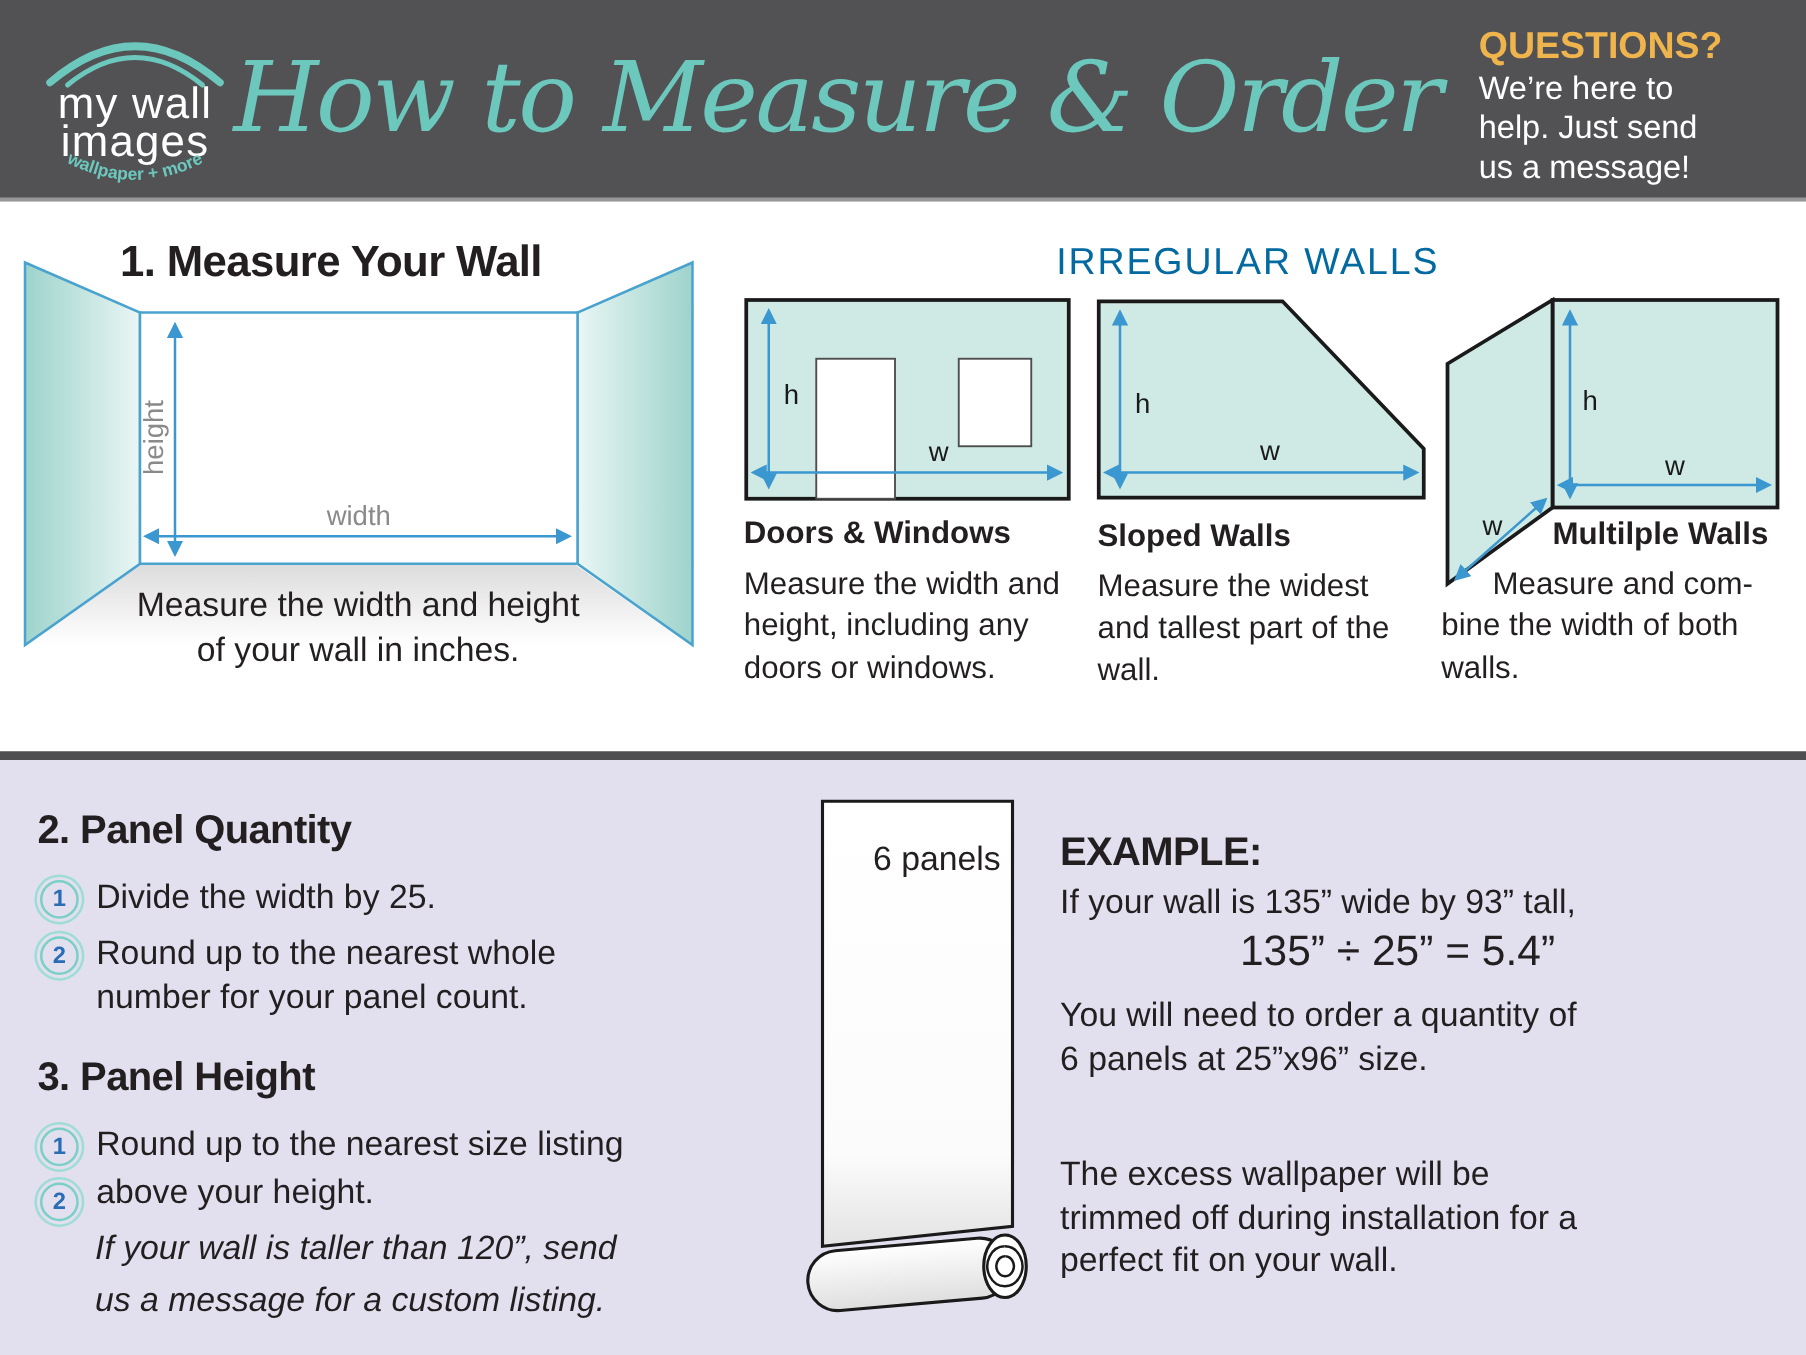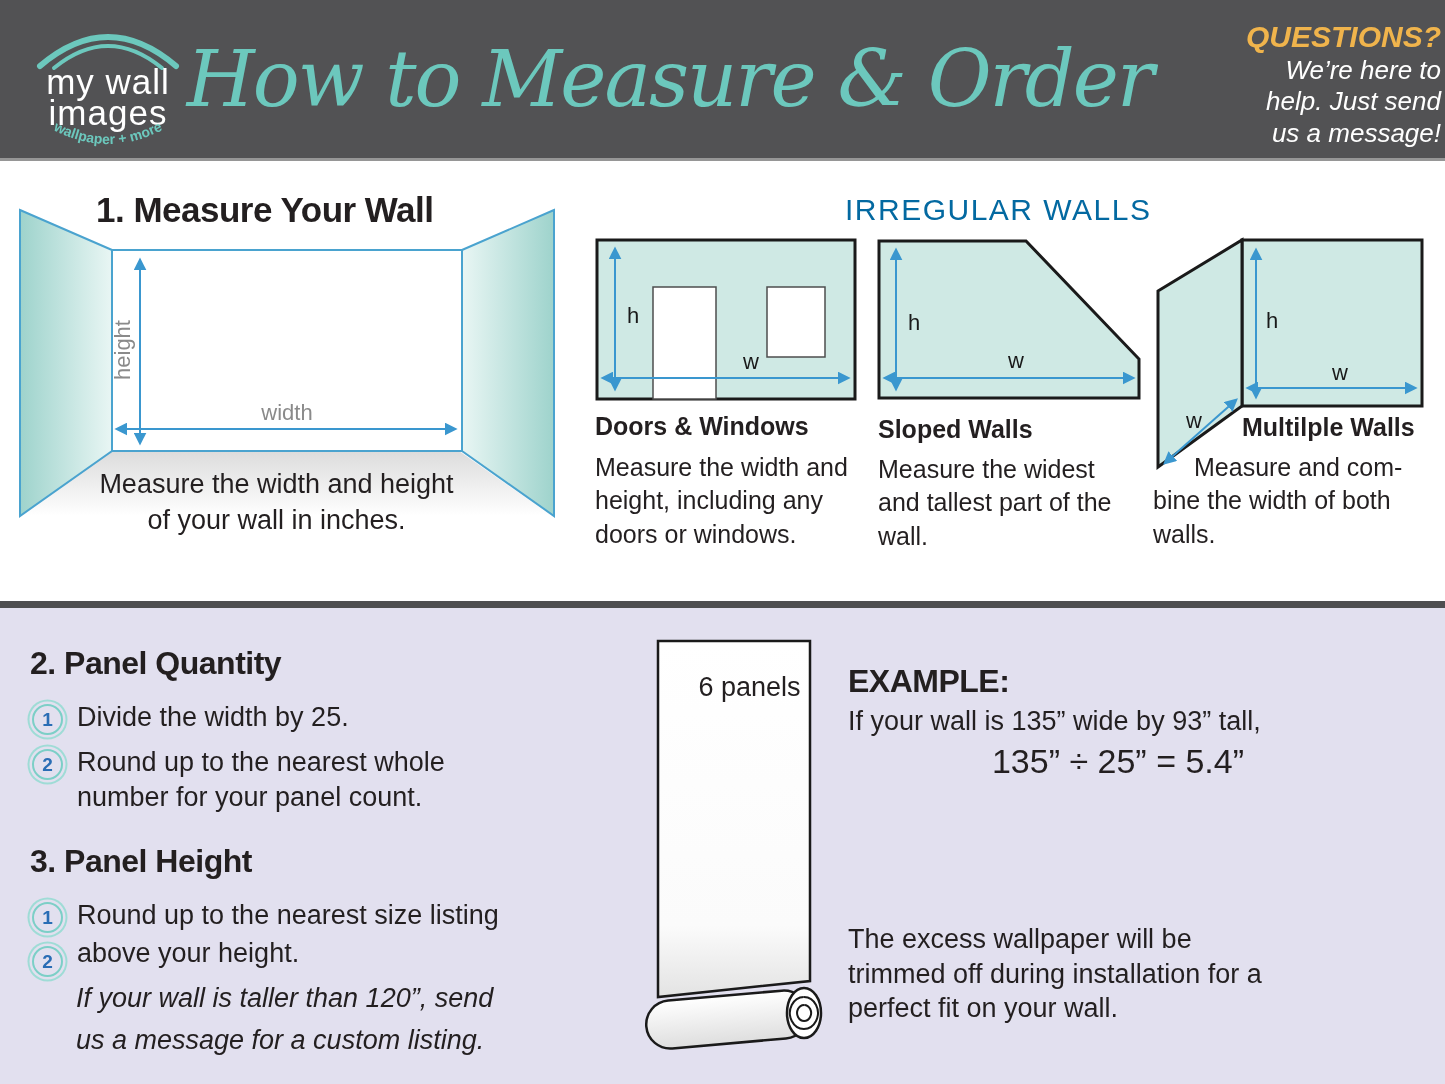--- a/index.html
+++ b/index.html
@@ -51,21 +51,21 @@
       <defs>
           <path id="tagArc" d="M24,116 Q86,152 148,116"></path>
         </defs>
       <text font-size="14" font-weight="bold" fill="#6cc8bd">
         <textPath href="#tagArc" startOffset="50%" text-anchor="middle">wallpaper + more</textPath>
       </text>
     </svg>
 
     <div class="abs script-title" style="left:177px;top:8px;width:985px;height:142px;">How to Measure &amp; Order</div>
 
-    <div class="abs" style="left:1183px;top:20px;width:258px;text-align:right;font-style:italic;">
+    <div class="abs" style="left:1183px;top:20px;width:258px;text-align:left;">
       <div class="q-label">QUESTIONS?</div>
       <div class="q-text ml">We’re here to
 help. Just send
 us a message!</div>
     </div>
   </div>
 
   <div class="abs h1" style="left:96px;top:190px;">1. Measure Your Wall</div>
 
   <svg class="abs" style="left:12px;top:198px;" width="550" height="328" viewBox="0 0 550 328">
@@ -89,21 +89,21 @@
     <polygon points="100,253 447,253 540,318 8,318" fill="url(#floorG)"></polygon>
     <polygon points="8,12 100,52 100,253 8,318" fill="url(#wallL)" stroke="#4aa3cf" stroke-width="2"></polygon>
     <polygon points="542,12 450,52 450,253 542,318" fill="url(#wallR)" stroke="#4aa3cf" stroke-width="2"></polygon>
     <rect x="100" y="52" width="350" height="201" fill="#ffffff" stroke="#4aa3cf" stroke-width="2"></rect>
     <line x1="128" y1="62" x2="128" y2="245" stroke="#3a97cf" stroke-width="2" marker-start="url(#arrB)" marker-end="url(#arrB)"></line>
     <line x1="105" y1="231" x2="443" y2="231" stroke="#3a97cf" stroke-width="2" marker-start="url(#arrB)" marker-end="url(#arrB)"></line>
     <text x="-152" y="118" transform="rotate(-90)" text-anchor="middle" font-size="22" fill="#8a8a8a">height</text>
     <text x="275" y="222" text-anchor="middle" font-size="22" fill="#8a8a8a">width</text>
   </svg>
 
-  <div class="abs big-caption ml" style="left:39px;top:466px;width:475px;">Measure the width and height
+  <div class="abs big-caption ml" style="left:49px;top:466px;width:475px;">Measure the width and height
 of your wall in inches.</div>
 
   <div class="abs irr-head" style="left:845px;top:193px;">IRREGULAR WALLS</div>
 
   <svg class="abs" style="left:595px;top:238px;" width="262" height="163" viewBox="0 0 262 163">
     <rect x="2" y="2" width="258" height="159" fill="#cfe9e4" stroke="#1a1a1a" stroke-width="3"></rect>
     <rect x="58" y="49" width="63" height="112" fill="#ffffff" stroke="#4d4d4d" stroke-width="1.5"></rect>
     <rect x="172" y="49" width="58" height="70" fill="#ffffff" stroke="#4d4d4d" stroke-width="1.5"></rect>
     <line x1="20" y1="11" x2="20" y2="151" stroke="#3a97cf" stroke-width="2" marker-start="url(#arrB)" marker-end="url(#arrB)"></line>
     <line x1="8" y1="140" x2="253" y2="140" stroke="#3a97cf" stroke-width="2" marker-start="url(#arrB)" marker-end="url(#arrB)"></line>
@@ -187,17 +187,19 @@
       <rect x="8" y="362" width="162" height="48" rx="24" fill="url(#tubeG)" stroke="#1a1a1a" stroke-width="2.5"></rect>
     </g>
     <ellipse cx="166" cy="380" rx="17" ry="25" fill="#ffffff" stroke="#1a1a1a" stroke-width="2.5"></ellipse>
     <path d="M166,364 a14,16 0 1,1 -0.2,0 M166,372 a7,8 0 1,0 0.2,0" fill="none" stroke="#1a1a1a" stroke-width="2"></path>
   </svg>
   <div class="abs roll-label" style="left:660px;top:672px;width:179px;">6 panels</div>
 
   <div class="abs h2" style="left:848px;top:648px;margin-top:15px;">EXAMPLE:</div>
   <div class="abs ex-body" style="left:848px;top:704px;">If your wall is 135” wide by 93” tall,</div>
   <div class="abs equation" style="left:848px;top:742px;width:540px;">135”  ÷  25”  =  5.4”</div>
+  <div class="abs ex-body ml" style="left:848px;top:795px;width:560px;">You will need to order a quantity of
+6 panels at 25”x96” size.</div>
   <div class="abs ex-body ml" style="left:848px;top:922px;width:560px;">The excess wallpaper will be
 trimmed off during installation for a
 perfect fit on your wall.</div>
 
 </div>
 
 </body></html>

